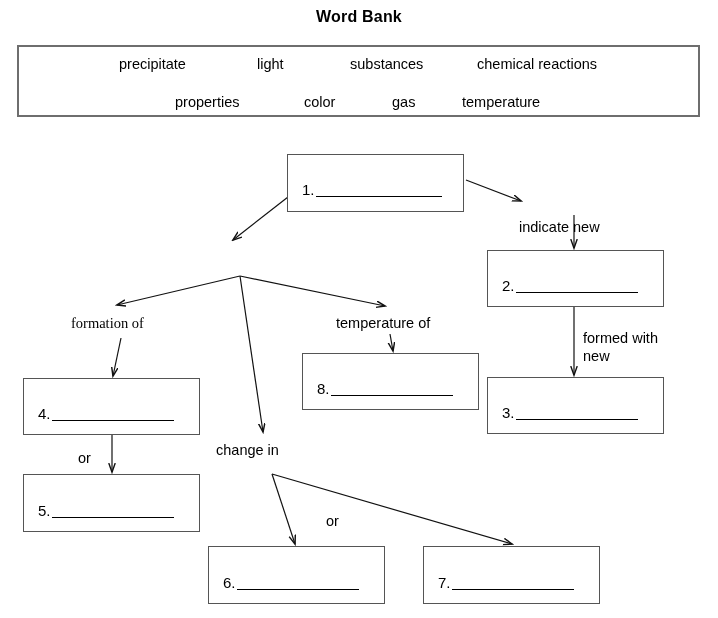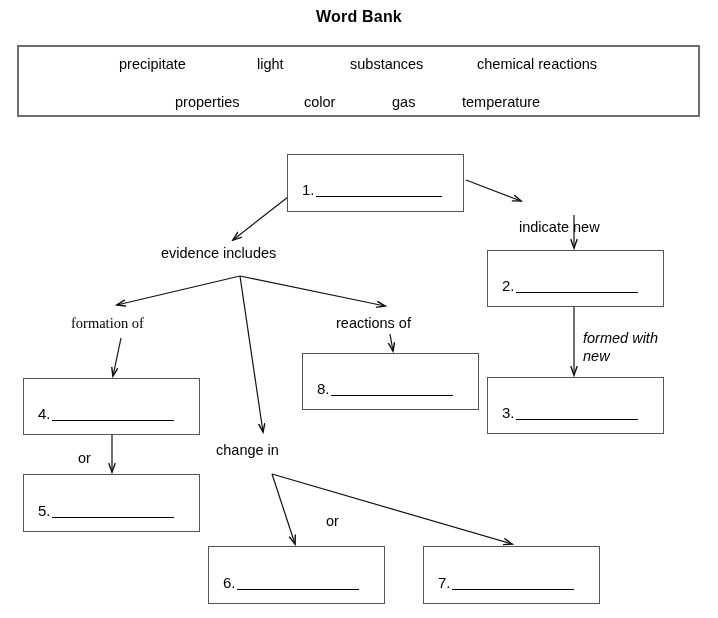--- a/index.html
+++ b/index.html
@@ -196,27 +196,26 @@
 
   <div class="node-box" style="left:302px;top:353px;width:177px;height:57px;">
     <div class="node-inner">
       <span class="node-num">8.</span>
       <span class="blank-line" style="width:122px;"></span>
     </div>
   </div>
 
   <div class="edge-label" style="left:519px;top:195px;margin-top:24px;">indicate new</div>
 
-  <div class="edge-label" style="left:161px;top:245px;">evidence includes</div>
 
   <div class="edge-label" style="left:71px;top:315px;font-family:Liberation Serif, serif;">formation of</div>
 
-  <div class="edge-label" style="left:336px;top:315px;">reactions of</div>
-
-  <div class="edge-label" style="left:583px;top:330px;width:84px;white-space:normal;font-style:italic;">formed with new</div>
+  <div class="edge-label" style="left:336px;top:315px;">temperature of</div>
+
+  <div class="edge-label" style="left:583px;top:330px;width:84px;white-space:normal;">formed with new</div>
 
   <div class="edge-label" style="left:78px;top:450px;">or</div>
 
   <div class="edge-label" style="left:216px;top:442px;text-align:right;">change in</div>
 
   <div class="edge-label" style="left:326px;top:513px;">or</div>
 
 </div>
 
 </body></html>

